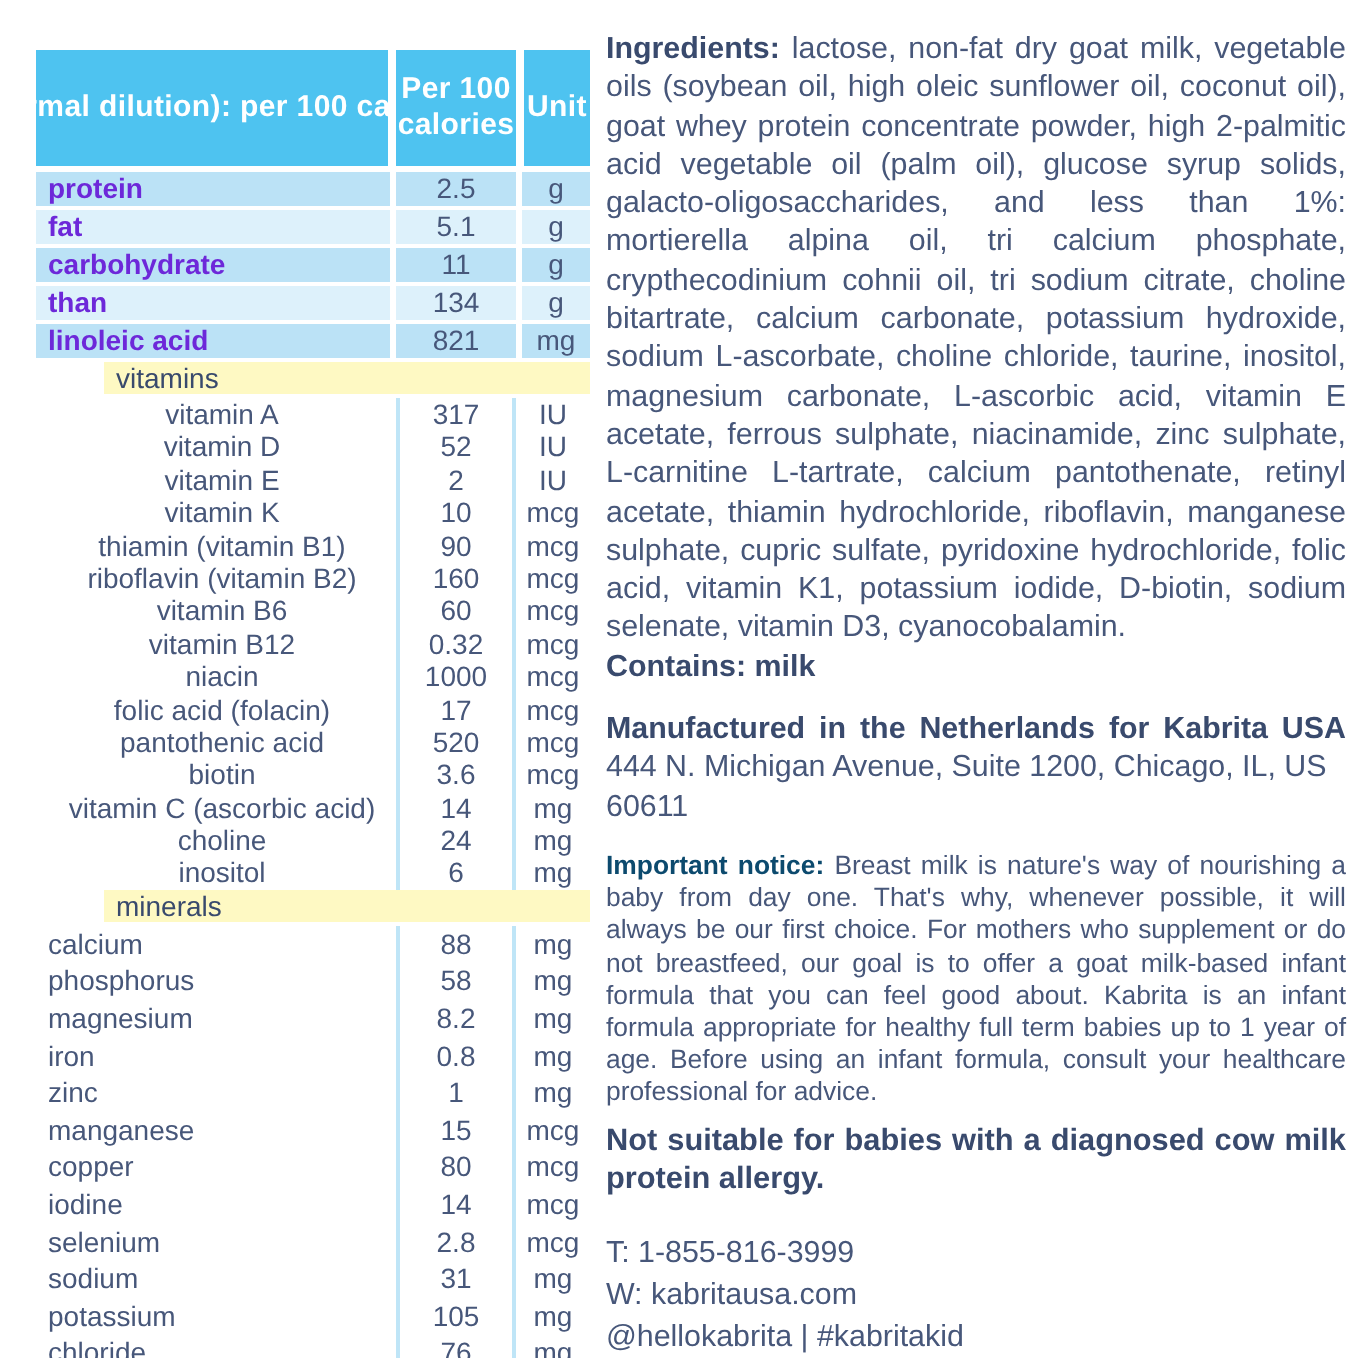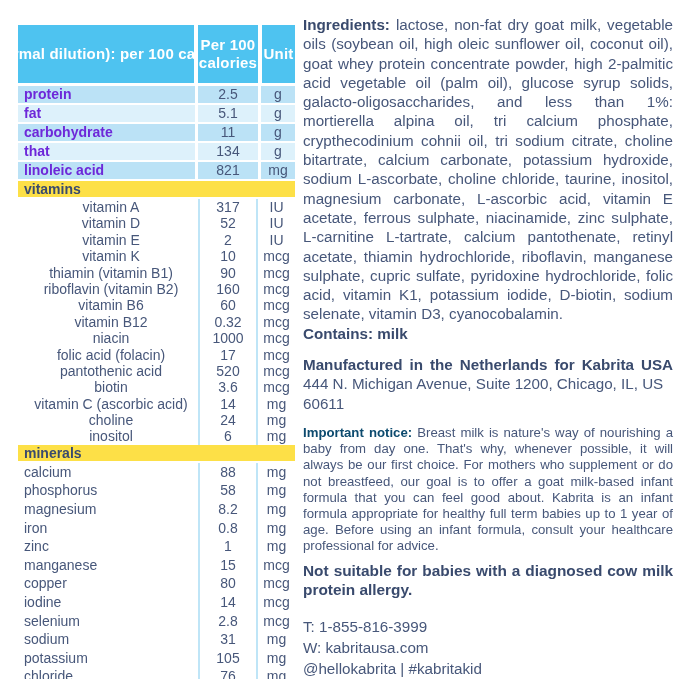--- a/index.html
+++ b/index.html
@@ -18,22 +18,22 @@
   }
   .thead .c-label{border-right:4px solid #ffffff;padding:0 6px;}
   .thead .c-unit{border-left:4px solid #ffffff;}
   .macros .trow{margin-bottom:2px;}
   .macros .cell{height:17px;line-height:17px;font-size:14px;}
   .macros .c-label{font-weight:bold;color:#6d28d9;border-right:3px solid #ffffff;}
   .macros .c-unit{border-left:3px solid #ffffff;}
   .macros .trow:nth-child(odd) .cell{background:#bbe2f6;}
   .macros .trow:nth-child(even) .cell{background:#ddf1fb;}
   .band{
-    background:#fde047;font-weight:bold;color:#394a6d;
-    height:16px;line-height:16px;font-size:14px;padding-left:6px;margin-bottom:2px;
+    background:#fef9c3;font-weight:normal;color:#394a6d;
+    height:16px;line-height:16px;font-size:14px;padding-left:6px;margin-bottom:2px;margin-left:34px;
   }
   .plain .cell{background:#ffffff;font-size:14px;}
   .vits .cell{height:16.4px;line-height:16.4px;text-align:center;}
   .mins .cell{height:18.6px;line-height:18.6px;}
   .plain .c-val{border-left:2px solid #bfe5f7;border-right:2px solid #bfe5f7;}
   .c-label{padding-left:6px;white-space:nowrap;overflow:hidden;}
   .c-val,.c-unit{text-align:center;}
   
   #rightcol{position:absolute;left:303px;top:15px;width:370px;}
   .para{font-size:15.2px;line-height:19.3px;text-align:justify;}
@@ -73,21 +73,21 @@
     <div class="cell c-unit">g</div>
   </div>
 
   <div class="trow">
     <div class="cell c-label">carbohydrate</div>
     <div class="cell c-val">11</div>
     <div class="cell c-unit">g</div>
   </div>
 
   <div class="trow">
-    <div class="cell c-label">that</div>
+    <div class="cell c-label">than</div>
     <div class="cell c-val">134</div>
     <div class="cell c-unit">g</div>
   </div>
 
   <div class="trow">
     <div class="cell c-label">linoleic acid</div>
     <div class="cell c-val">821</div>
     <div class="cell c-unit">mg</div>
   </div>
 </div>

